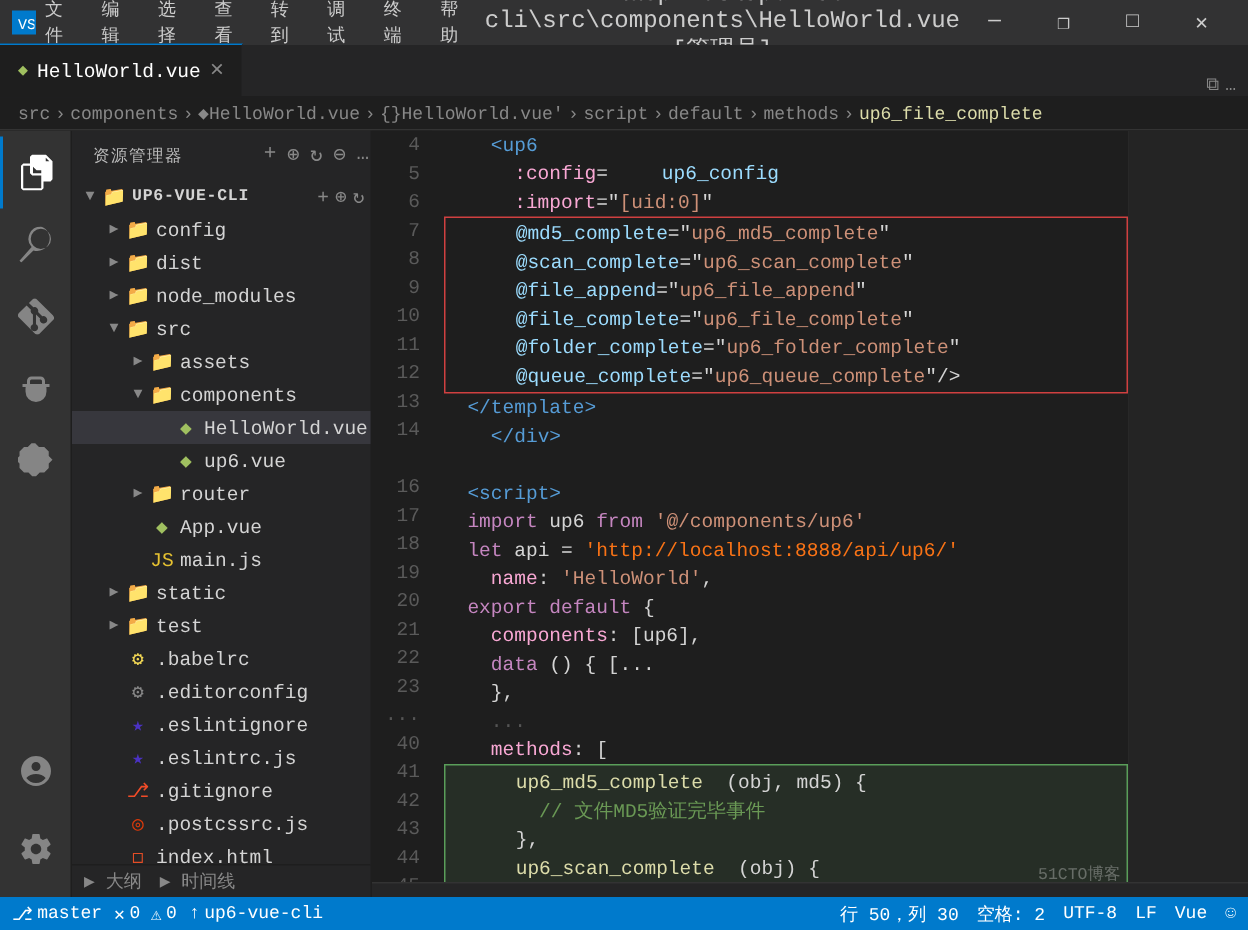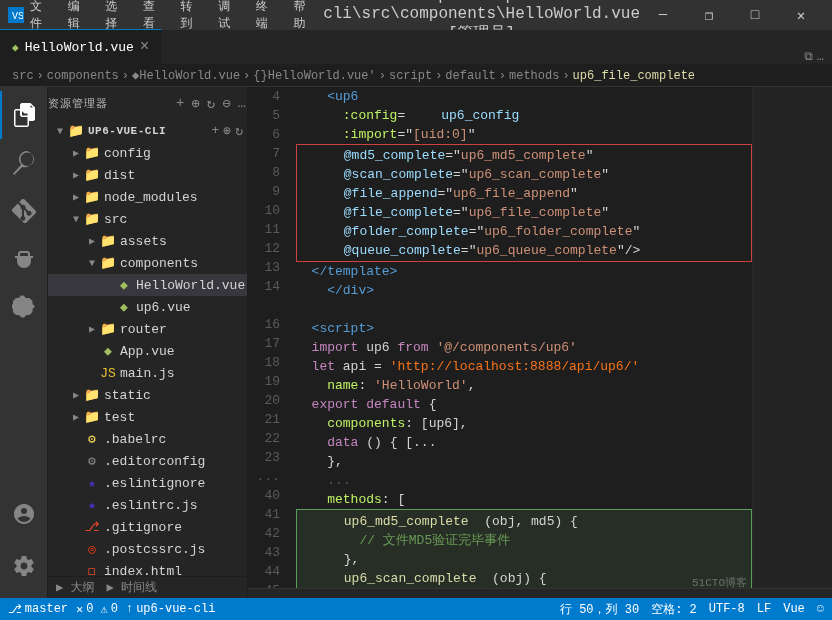--- a/index.html
+++ b/index.html
@@ -28,21 +28,21 @@
     .breadcrumb { background: #1e1e1e; height: 22px; display: flex; align-items: center; padding: 0 12px; font-size: 12px; color: #888; flex-shrink: 0; border-bottom: 1px solid #333; overflow: hidden; white-space: nowrap; }
     .breadcrumb span { color: #888; }
     .breadcrumb .sep { margin: 0 3px; }
     .breadcrumb .method-name { color: #dcdcaa; }
 
     
     .main { display: flex; flex: 1; overflow: hidden; }
 
     
     .sidebar { width: 200px; background: #252526; display: flex; flex-direction: column; flex-shrink: 0; overflow: hidden; border-right: 1px solid #1e1e1e; }
-    .sidebar-header { display: flex; align-items: center; justify-content: space-between; padding: 8px 0; font-size: 11px; color: #bbb; text-transform: uppercase; letter-spacing: 1px; }
+    .sidebar-header { display: flex; align-items: center; justify-content: space-between; padding: 8px 0; font-size: 11px; color: #bbb; text-transform: uppercase; letter-spacing: 1px; margin-left: 14px; }
     .sidebar-header-icons { display: flex; gap: 6px; color: #888; }
     .sidebar-header-icons span { cursor: pointer; font-size: 14px; }
 
     .tree { overflow-y: auto; flex: 1; font-size: 13px; }
     .tree-item { display: flex; align-items: center; padding: 1px 0; cursor: pointer; white-space: nowrap; user-select: none; height: 22px; }
     .tree-item.active { background: #37373d; }
     .tree-item .indent { display: inline-block; }
     .tree-item .arrow { width: 16px; display: inline-block; text-align: center; color: #888; font-size: 10px; flex-shrink: 0; }
     .tree-item .icon { width: 16px; display: inline-block; text-align: center; flex-shrink: 0; margin-right: 4px; }
     .tree-item .label { color: #d4d4d4; }
@@ -60,21 +60,21 @@
     .editor { flex: 1; background: #1e1e1e; display: flex; flex-direction: column; overflow: hidden; }
     .editor-content { display: flex; flex: 1; overflow: hidden; }
     .line-numbers { width: 40px; background: #1e1e1e; text-align: right; padding-right: 8px; padding-top: 0; color: #5a5a5a; font-size: 13px; line-height: 19px; user-select: none; flex-shrink: 0; overflow: hidden; }
     .code-area { flex: 1; overflow: auto; padding-left: 8px; line-height: 19px; font-size: 13px; }
 
     .code-line { display: flex; align-items: center; min-height: 19px; white-space: pre; }
 
     
     .kw { color: #c586c0; }
     .tag { color: #569cd6; }
-    .attr { color: #bef264; }
+    .attr { color: #f9a8d4; }
     .str { color: #ce9178; }
     .method-name { color: #dcdcaa; }
     .comment { color: #6a9955; }
     .punct { color: #d4d4d4; }
     .event { color: #9cdcfe; }
 
     
     .activity-bar { width: 48px; background: #333333; display: flex; flex-direction: column; align-items: center; padding-top: 4px; flex-shrink: 0; border-right: 1px solid #1e1e1e; }
     .activity-icon { width: 48px; height: 48px; display: flex; align-items: center; justify-content: center; cursor: pointer; color: #858585; font-size: 22px; position: relative; }
     .activity-icon.active { color: #ffffff; border-left: 2px solid #007acc; }

